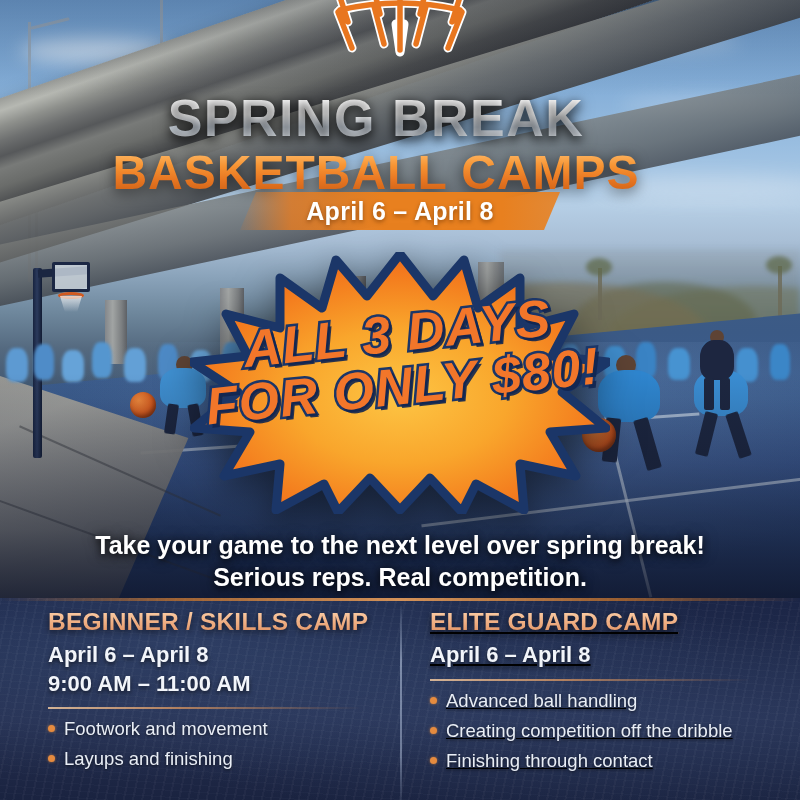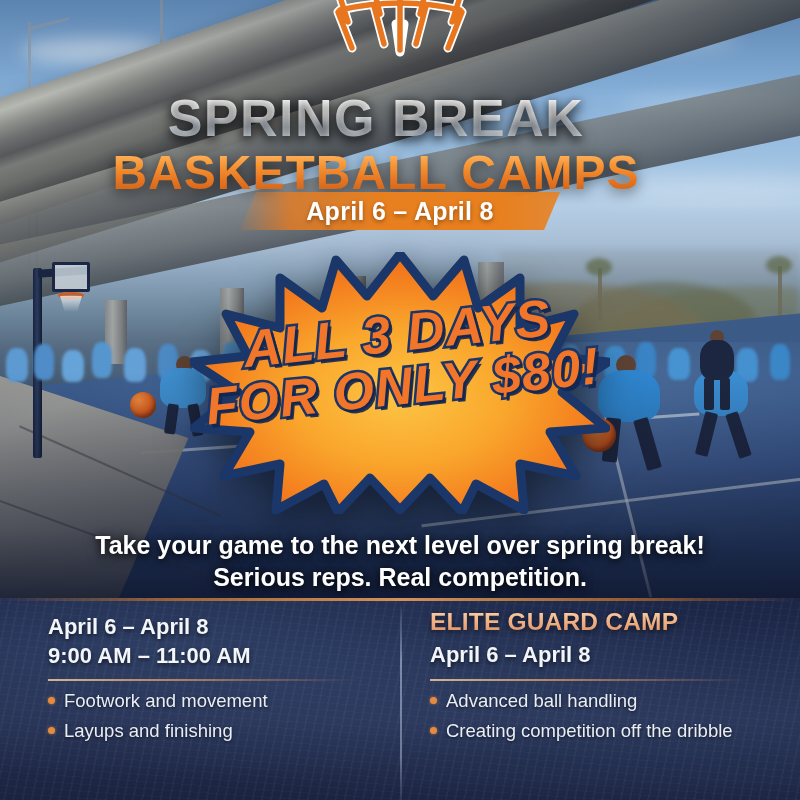--- a/index.html
+++ b/index.html
@@ -401,21 +401,21 @@
     position: absolute;
     left: 0; top: 0;
     width: 800px; height: 202px;
     display: flex;
   }
   .col {
     position: relative;
     flex: 1 1 50%;
     padding: 10px 18px 0 48px;
   }
-  .col.right { padding-left: 30px; padding-right: 28px; }
+  .col.right { padding-left: 30px; padding-right: 28px; text-decoration: underline; }
 
   .col-divider {
     position: absolute;
     left: 400px; top: 8px;
     width: 2px; height: 194px;
     background: linear-gradient(180deg, rgba(190,205,230,0.05), rgba(190,205,230,0.55) 28%, rgba(190,205,230,0.45) 78%, rgba(190,205,230,0.08));
   }
 
   .camp-title {
     font-family: "Liberation Sans", sans-serif;
@@ -636,36 +636,38 @@
   </div>
 
   <div class="bottom-panel">
     <div class="panel-texture"></div>
     <div class="panel-topglow"></div>
     <div class="col-divider"></div>
 
     <div class="columns">
 
       <div class="col left">
+        <div class="camp-title">BEGINNER / SKILLS CAMP</div>
         <div class="camp-date">April 6 – April 8</div>
         <div class="camp-time">9:00 AM – 11:00 AM</div>
         <div class="rule"></div>
         <ul class="bullets">
           <li class="bullet">Footwork and movement</li>
           <li class="bullet">Layups and finishing</li>
 
         </ul>
       </div>
 
       <div class="col right">
         <div class="camp-title">ELITE GUARD CAMP</div>
         <div class="camp-date">April 6 – April 8</div>
         <div class="rule"></div>
         <ul class="bullets">
           <li class="bullet">Advanced ball handling</li>
           <li class="bullet">Creating competition off the dribble</li>
+          <li class="bullet">Finishing through contact</li>
 
         </ul>
       </div>
     </div>
   </div>
 
 </div>
 
 </body></html>

